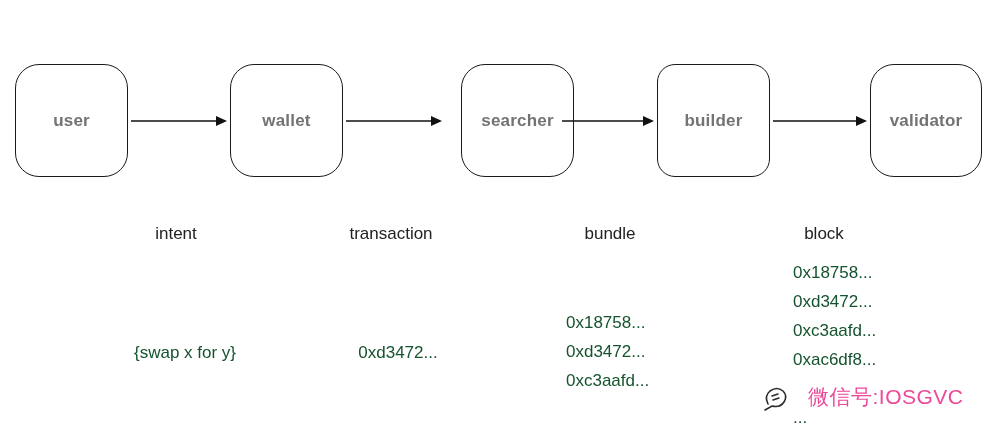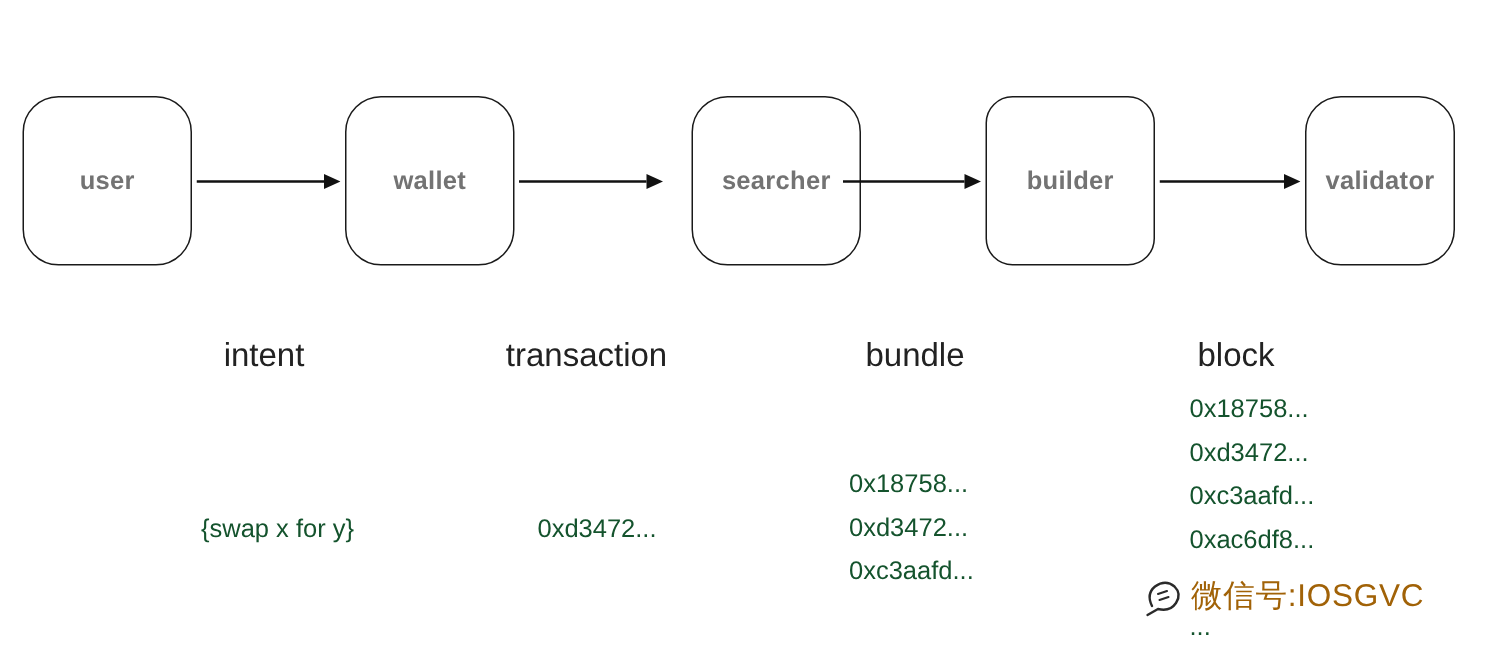--- a/index.html
+++ b/index.html
@@ -33,40 +33,40 @@
   .node span {
     font-size: 17px;
     font-weight: bold;
     color: #737373;
     letter-spacing: 0.2px;
   }
   .n0 { left: 15px; }
   .n1 { left: 230px; }
   .n2 { left: 461px; }
   .n3 { left: 657px; border-radius: 18px; }
-  .n4 { left: 870px; width: 100px; }
+  .n4 { left: 870px; width: 112px; }
 
   
   .arrow {
     position: absolute;
     top: 114px;
     height: 14px;
   }
   .a0 { left: 131px; width: 96px; }
   .a1 { left: 346px; width: 96px; }
   .a2 { left: 562px; width: 92px; }
   .a3 { left: 773px; width: 94px; }
   .arrow svg { display: block; width: 100%; height: 100%; }
 
   
   .stage-label {
     position: absolute;
     top: 224px;
     transform: translateX(-50%);
-    font-size: 22px;
+    font-size: 17px;
     color: #222222;
     white-space: nowrap;
   }
   .s0 { left: 176px; }
   .s1 { left: 391px; }
   .s2 { left: 610px; }
   .s3 { left: 824px; }
 
   
   .stage-data {
@@ -82,22 +82,22 @@
   .d3 { left: 793px; top: 258px; text-align: left; }
   .d3 .ellipsis-line { margin-top: 29px; }
 
   
   .watermark {
     position: absolute;
     left: 762px;
     top: 382px;
     display: flex;
     align-items: center;
-    gap: 4px;
-    color: #a16207;
+    gap: 18px;
+    color: #ec4899;
   }
   .watermark-icon { width: 28px; height: 30px; }
   .watermark-icon svg { display: block; width: 100%; height: 100%; }
   .watermark-text {
     font-size: 21px;
     font-weight: 500;
     letter-spacing: 0.5px;
     white-space: nowrap;
   }
 </style>

